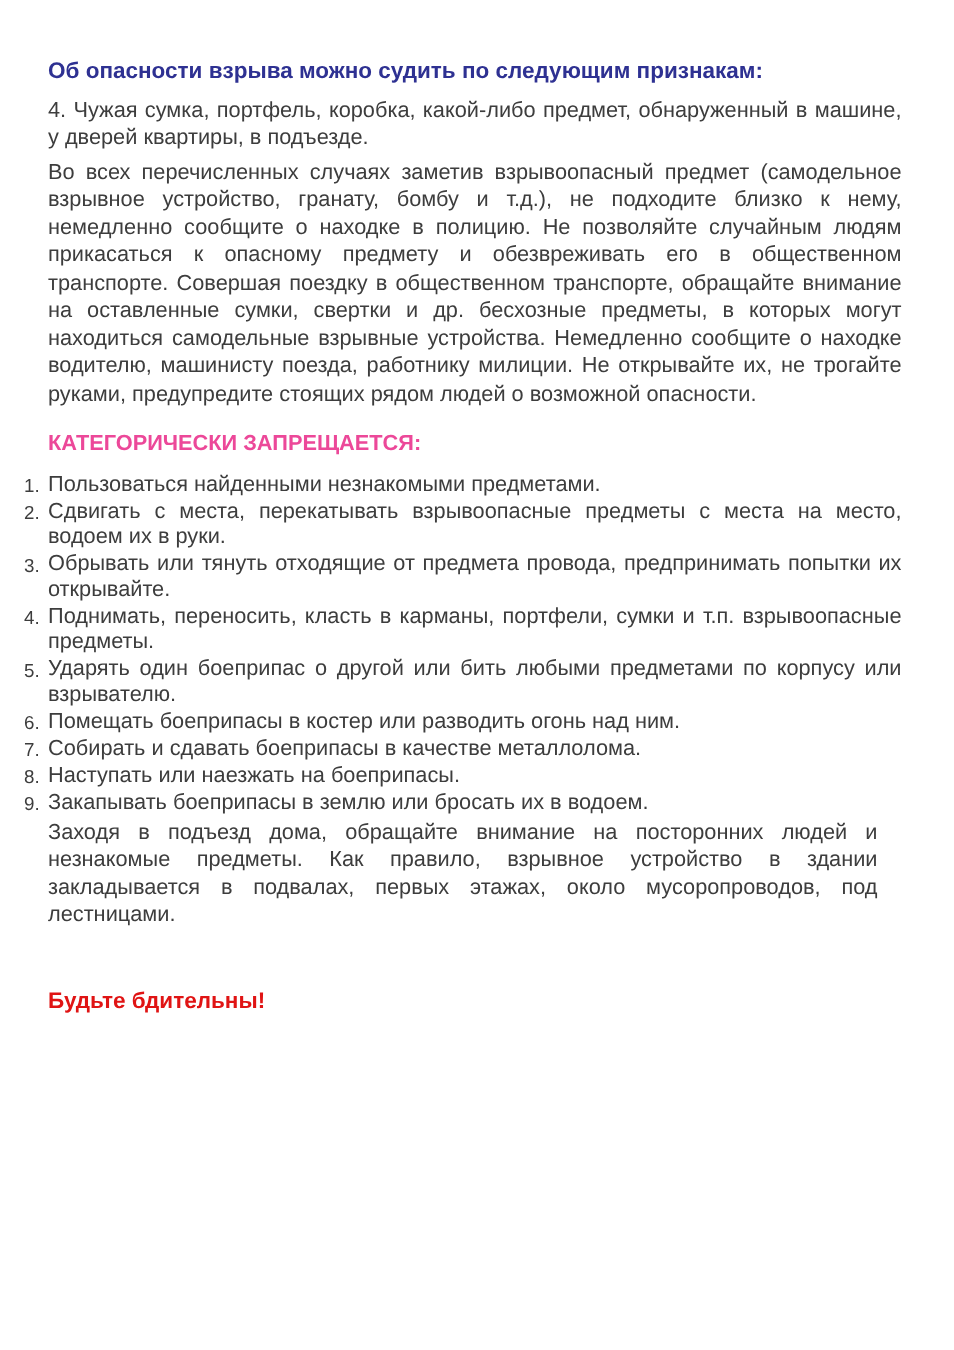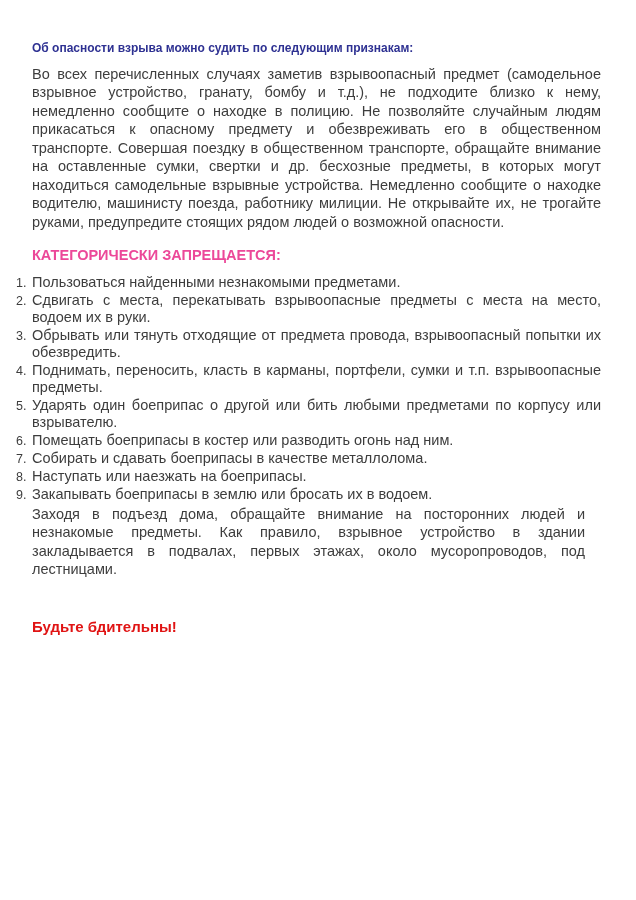--- a/index.html
+++ b/index.html
@@ -16,21 +16,21 @@
     box-sizing: border-box;
     padding: 39px 35px 0 32px;
     font-family: "Liberation Sans", "DejaVu Sans", sans-serif;
     font-size: 14.5px;
     line-height: 18.5px;
     color: #3d3d3d;
     overflow: hidden;
   }
   .heading-blue {
     margin: 0 0 7px 0;
-    font-size: 12px;
+    font-size: 15px;
     line-height: 18.5px;
     font-weight: bold;
     color: #2e3192;
   }
   .sign-item {
     margin: 0 0 3.5px 0;
     text-align: justify;
   }
   .main-paragraph {
     margin: 4px 0 0 0;
@@ -77,29 +77,30 @@
     color: #e01414;
   }
 </style>
 </head>
 <body>
 
 <div class="page">
 
   <h1 class="heading-blue">Об опасности взрыва можно судить по следующим признакам:</h1>
 
+  <p class="sign-item">4. Чужая сумка, портфель, коробка, какой-либо предмет, обнаруженный в машине, у дверей квартиры, в подъезде.</p>
 
   <p class="main-paragraph">Во всех перечисленных случаях заметив взрывоопасный предмет (самодельное взрывное устройство, гранату, бомбу и т.д.), не подходите близко к нему, немедленно сообщите о находке в полицию. Не позволяйте случайным людям прикасаться к опасному предмету и обезвреживать его в общественном транспорте. Совершая поездку в общественном транспорте, обращайте внимание на оставленные сумки, свертки и др. бесхозные предметы, в которых могут находиться самодельные взрывные устройства. Немедленно сообщите о находке водителю, машинисту поезда, работнику милиции. Не открывайте их, не трогайте руками, предупредите стоящих рядом людей о возможной опасности.</p>
 
   <h2 class="heading-red">КАТЕГОРИЧЕСКИ ЗАПРЕЩАЕТСЯ:</h2>
 
   <ol class="prohibited-list">
     <li>Пользоваться найденными незнакомыми предметами.</li>
     <li>Сдвигать с места, перекатывать взрывоопасные предметы с места на место, водоем их в руки.</li>
-    <li>Обрывать или тянуть отходящие от предмета провода, взрывоопасный попытки их обезвредить.</li>
+    <li>Обрывать или тянуть отходящие от предмета провода, предпринимать попытки их открывайте.</li>
     <li>Поднимать, переносить, класть в карманы, портфели, сумки и т.п. взрывоопасные предметы.</li>
     <li>Ударять один боеприпас о другой или бить любыми предметами по корпусу или взрывателю.</li>
     <li>Помещать боеприпасы в костер или разводить огонь над ним.</li>
     <li>Собирать и сдавать боеприпасы в качестве металлолома.</li>
     <li>Наступать или наезжать на боеприпасы.</li>
     <li>Закапывать боеприпасы в землю или бросать их в водоем.</li>
   </ol>
 
   <p class="closing-paragraph">Заходя в подъезд дома, обращайте внимание на посторонних людей и незнакомые предметы. Как правило, взрывное устройство в здании закладывается в подвалах, первых этажах, около мусоропроводов, под лестницами.</p>
 

